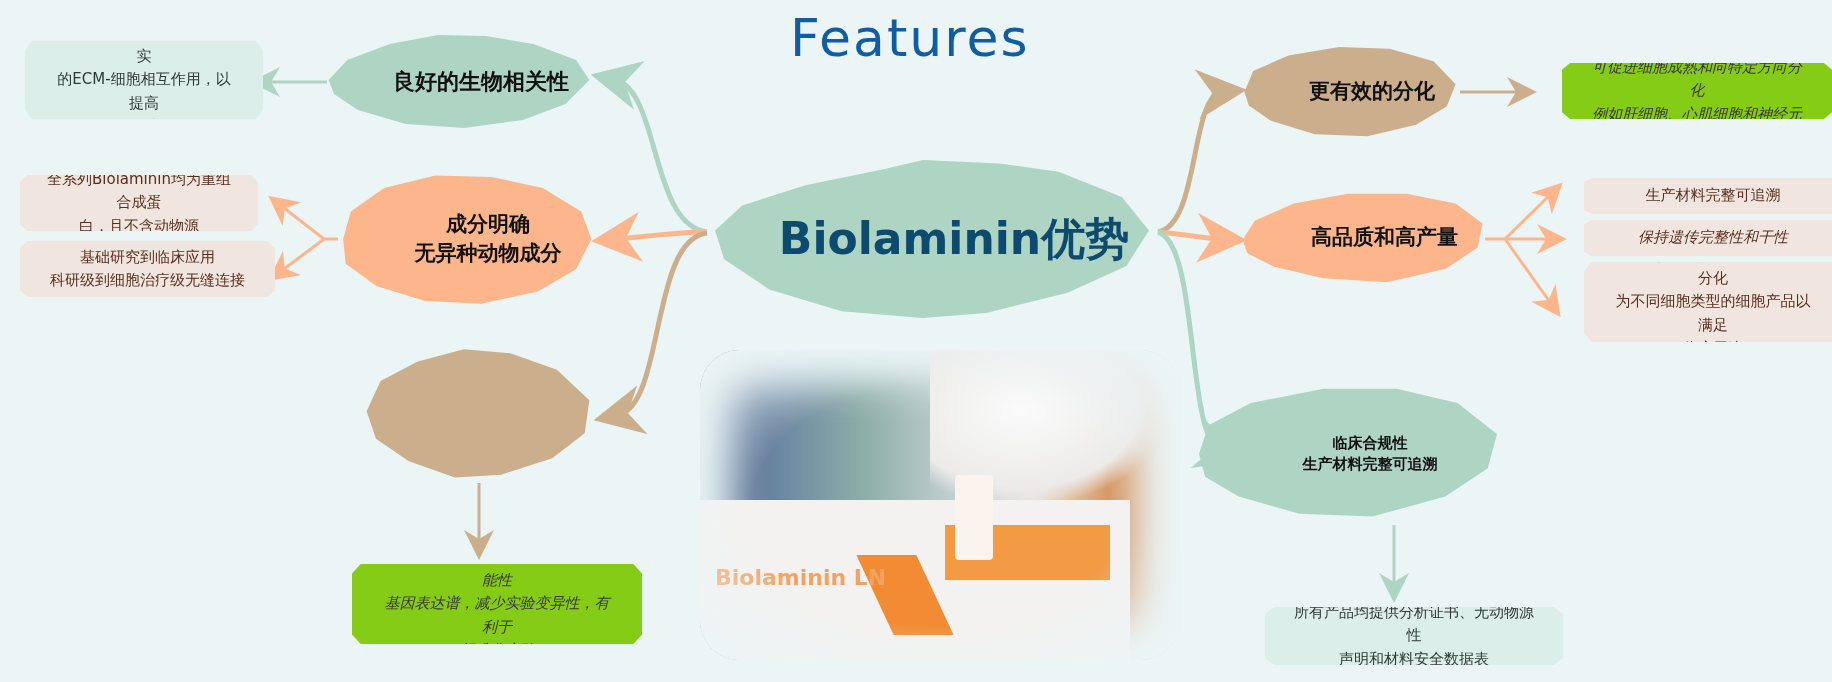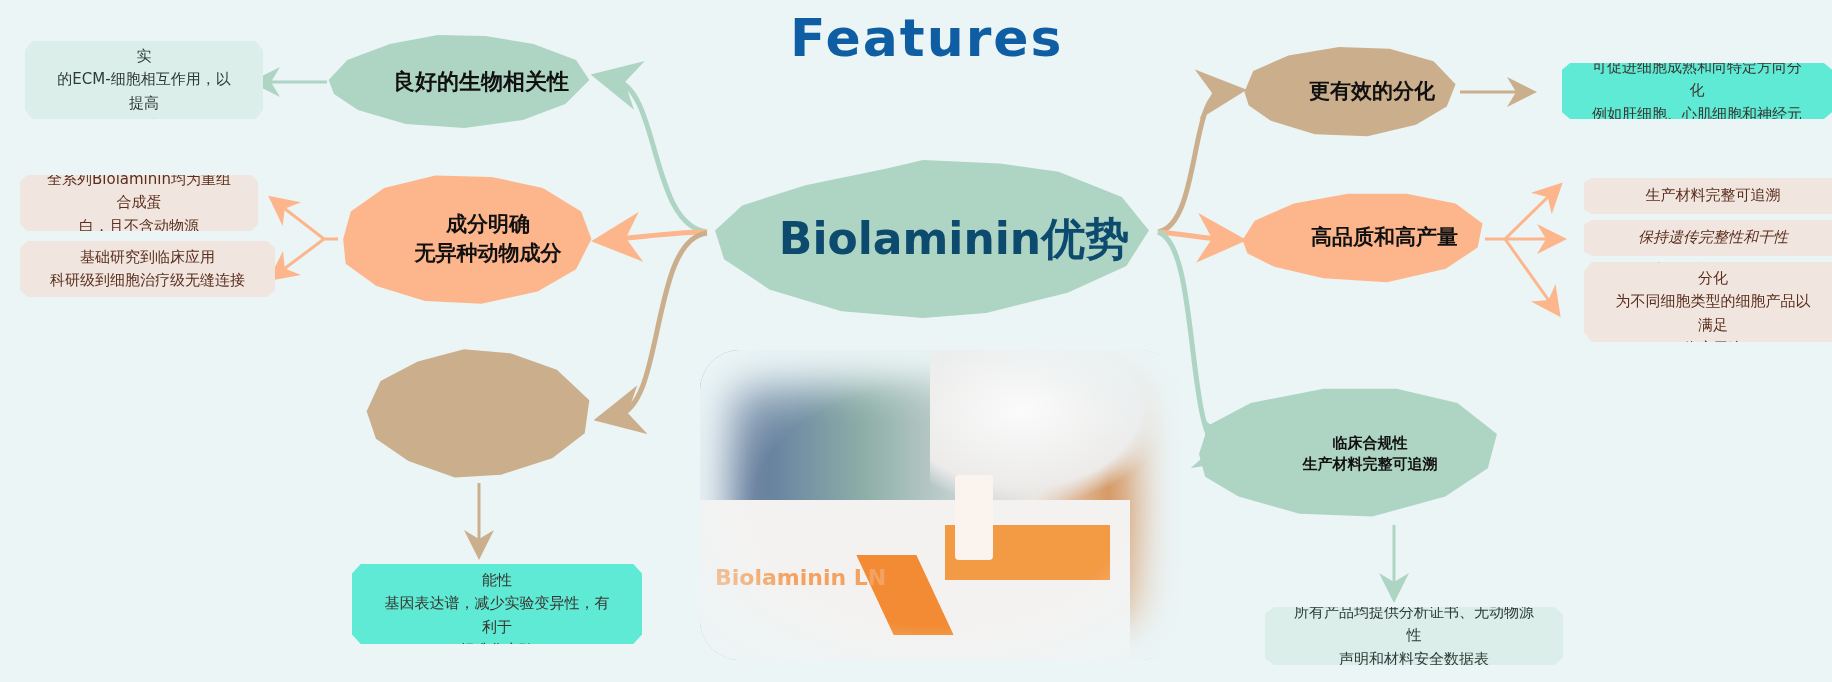--- a/index.html
+++ b/index.html
@@ -7,41 +7,41 @@
       width: 1832px; height: 682px; overflow: hidden;
       background: #EBF5F6;
       font-family: "DejaVu Sans", "Liberation Sans", sans-serif;
       position: relative;
     }
     svg.connectors { position: absolute; left: 0; top: 0; }
 
     .title {
       position: absolute; left: 790px; top: 8px;
       font-family: "DejaVu Sans", sans-serif;
-      font-weight: bold; font-size: 52px; letter-spacing: 2px;
+      font-weight: normal; font-size: 52px; letter-spacing: 2px;
       color: #0F5EA3;
     }
 
     .blob {
       position: absolute; display: flex; align-items: center; justify-content: center;
       text-align: center; font-weight: bold; color: #111;
     }
     .blob svg { position: absolute; left: 0; top: 0; width: 100%; height: 100%; }
     .blob .label { position: relative; z-index: 1; line-height: 1.4; white-space: pre-line; margin-left: 44px; }
 
     .leaf {
       position: absolute; display: flex; align-items: center; justify-content: center;
       text-align: center; font-size: 15px; line-height: 1.55;
       padding: 4px 26px; box-sizing: border-box; white-space: pre-line;
       clip-path: polygon(3% 0, 97% 0, 100% 12%, 100% 88%, 97% 100%, 3% 100%, 0 88%, 0 12%);
       margin-left: 18px;
     }
     .leaf.green { background: #DCEEEA; color: #2E3A36; }
     .leaf.peach { background: #F1E6DF; color: #5A2E1E; }
-    .leaf.tan   { background: #5eead4; color: #3A3530; }
+    .leaf.tan   { background: #84cc16; color: #3A3530; font-style: italic; }
 
     .photo {
       position: absolute; left: 700px; top: 350px; width: 480px; height: 310px;
       border-radius: 40px; overflow: hidden;
       background: linear-gradient(90deg, #4a5f8a 0%, #6f8aa3 18%, #8fb0a8 35%, #c9d3d4 55%, #e9e2dc 70%, #d69a66 85%, #e6ddd6 100%);
       filter: blur(0.5px);
       box-shadow: 0 0 40px 30px #EBF5F6 inset;
     }
     .photo .box {
       position: absolute; left: 0; top: 150px; width: 430px; height: 160px;

